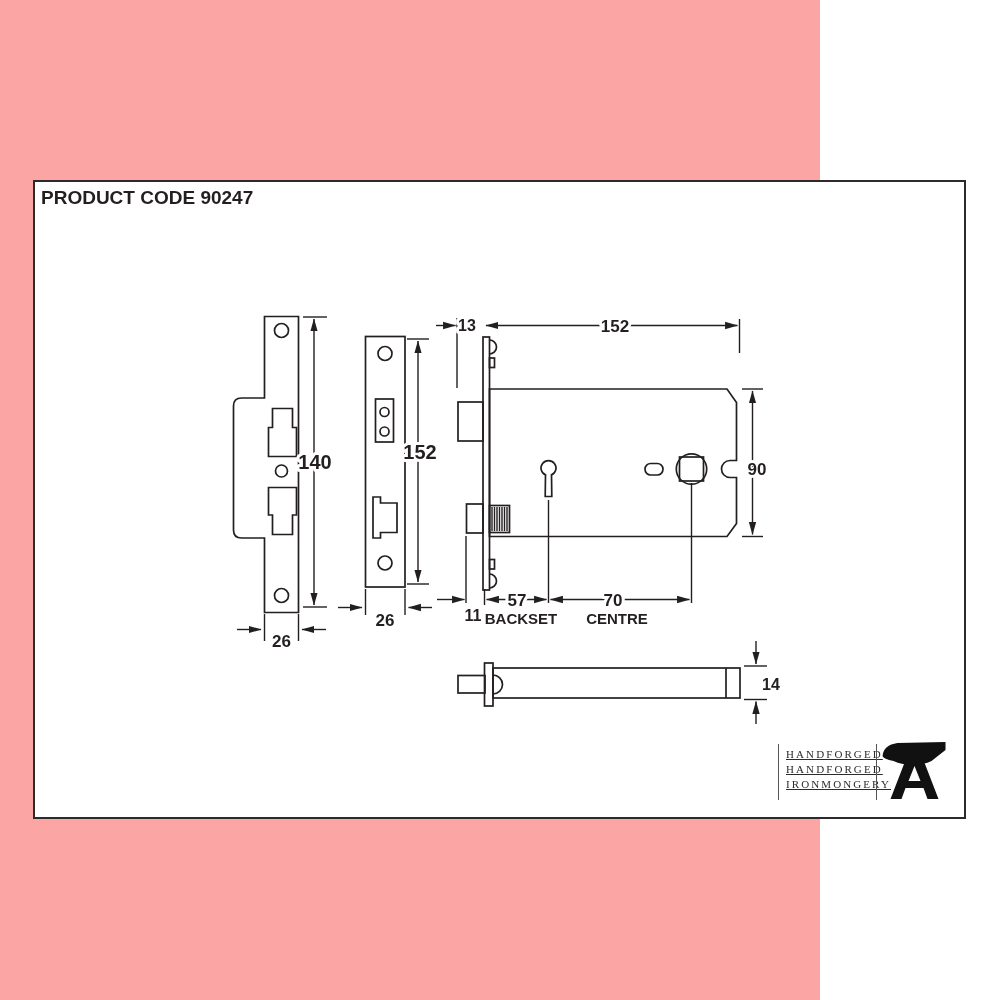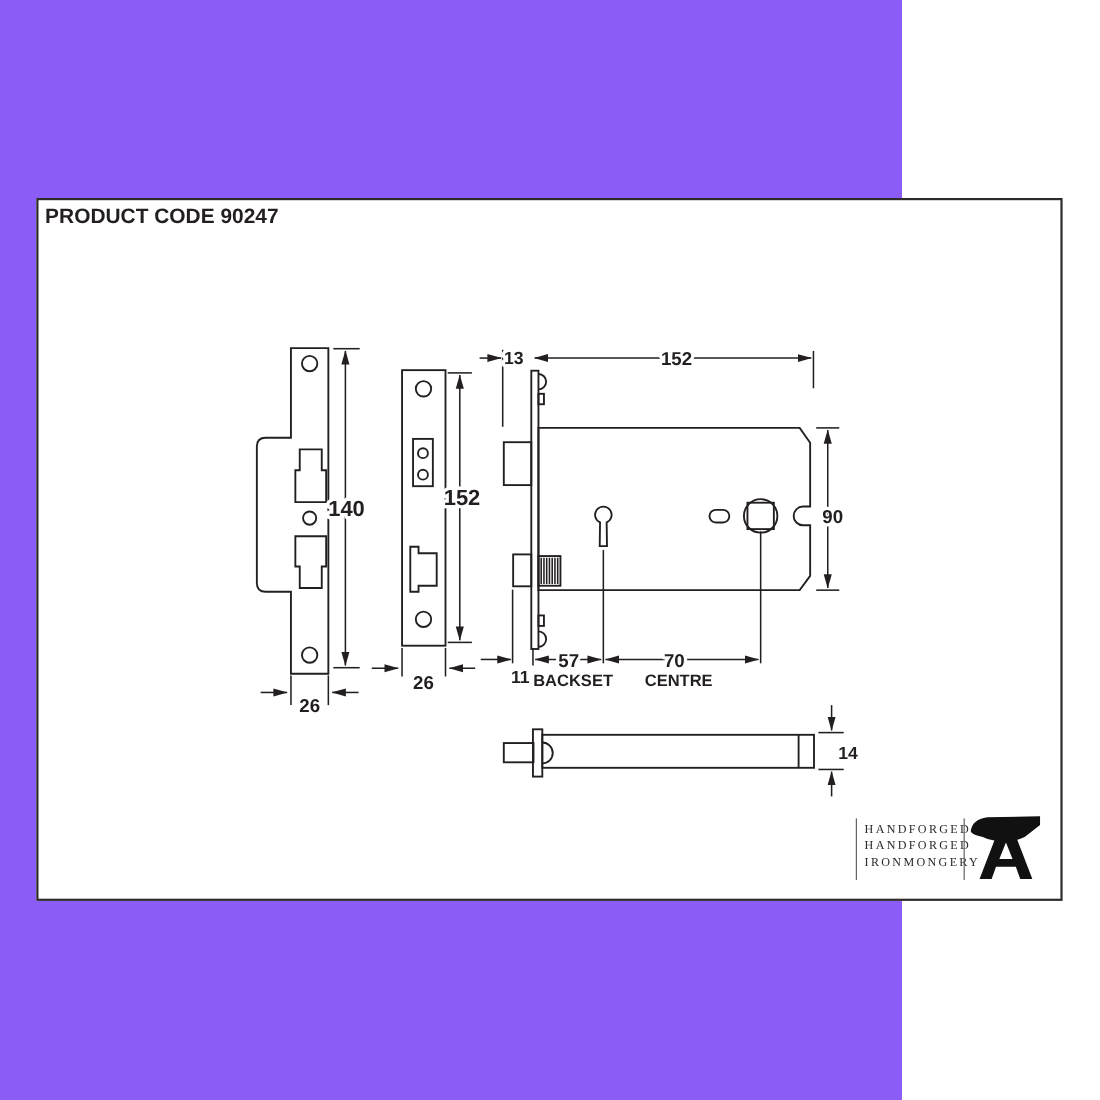--- a/index.html
+++ b/index.html
@@ -1,32 +1,32 @@
 <!DOCTYPE html>
 <html><head>
 <meta charset="utf-8">
 <style>
   html,body{margin:0;padding:0;background:#fff;width:1000px;height:1000px;
     font-family:"Liberation Sans",sans-serif;color:#231f20;position:relative;}
-  .page{position:absolute;inset:0;width:820px;height:1000px;background:#8b5cf6;}
+  .page{position:absolute;inset:0;width:820px;height:1000px;background:#fca5a5;}
   .frame{position:absolute;left:33px;top:180px;width:929px;height:635px;
     border:2px solid #2e2a2b;background:#fff;}
   .title{position:absolute;left:41px;top:187px;font-size:19px;font-weight:bold;
     letter-spacing:0px;color:#231f20;white-space:nowrap;}
   .footer{position:absolute;left:0;top:822px;width:1000px;text-align:center;
     font-size:15.5px;color:#1c1c1c;}
   svg.draw{position:absolute;left:0;top:0;width:1000px;height:1000px;}
   .ln{stroke:#231f20;stroke-width:1.7;fill:none;stroke-linejoin:miter;}
   .dim{stroke:#231f20;stroke-width:1.4;fill:none;}
   .dlabel{font-family:"Liberation Sans",sans-serif;font-weight:bold;fill:#231f20;
     text-anchor:middle;paint-order:stroke fill;stroke:#ffffff;stroke-width:6px;
     stroke-linejoin:round;}
   .logo-text{position:absolute;left:786px;top:747px;width:92px;
     font-family:"Liberation Serif",serif;font-size:11px;line-height:15px;
-    letter-spacing:2.1px;color:#2b2b2b;white-space:nowrap;}
+    letter-spacing:2.1px;color:#2b2b2b;white-space:nowrap;text-decoration:underline;}
   .logo-rule{position:absolute;width:1px;background:#555;top:744px;height:56px;}
   .rule-a{left:778px;} .rule-b{left:876px;}
   .anvil{position:absolute;left:881px;top:737px;}
 </style>
 </head>
 <body>
 
 <div class="page">
 
   <div class="frame"></div>

